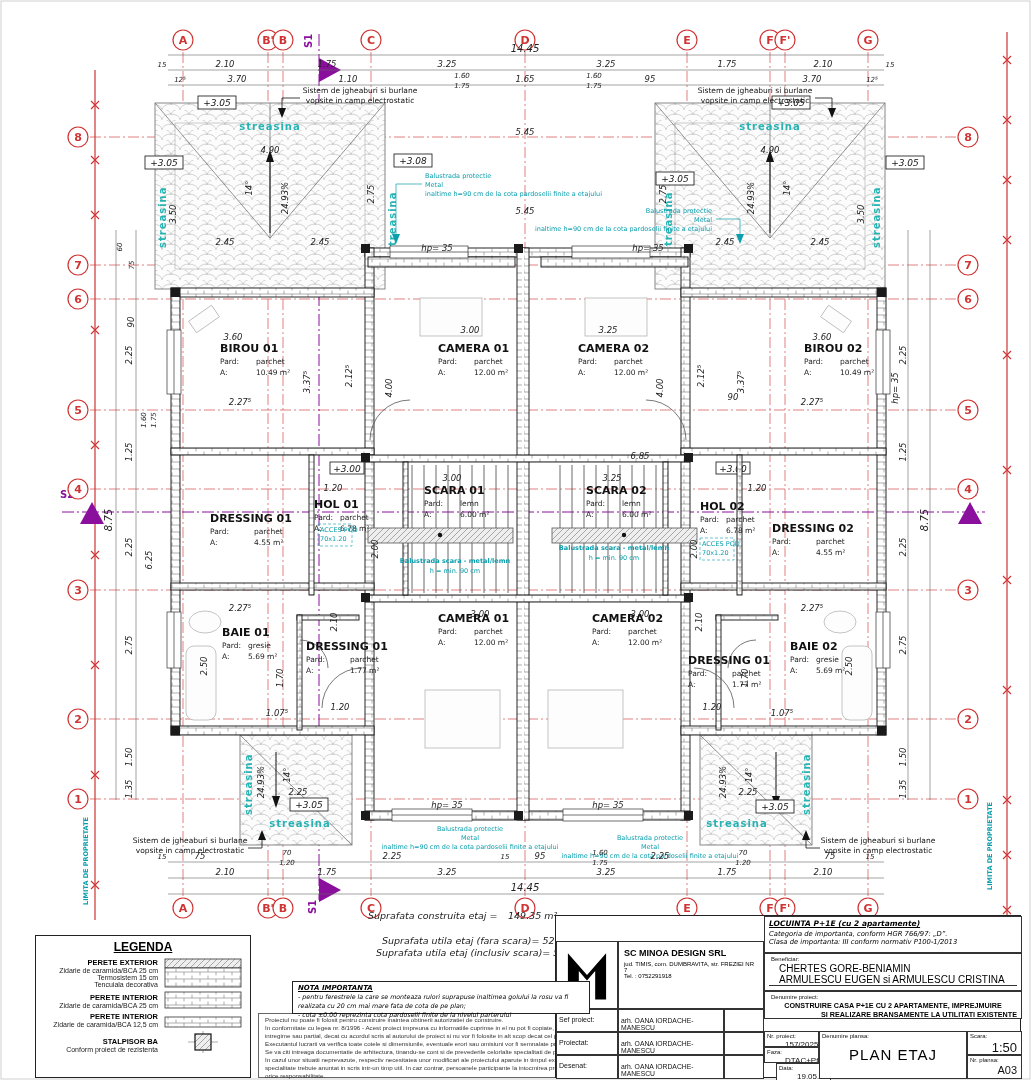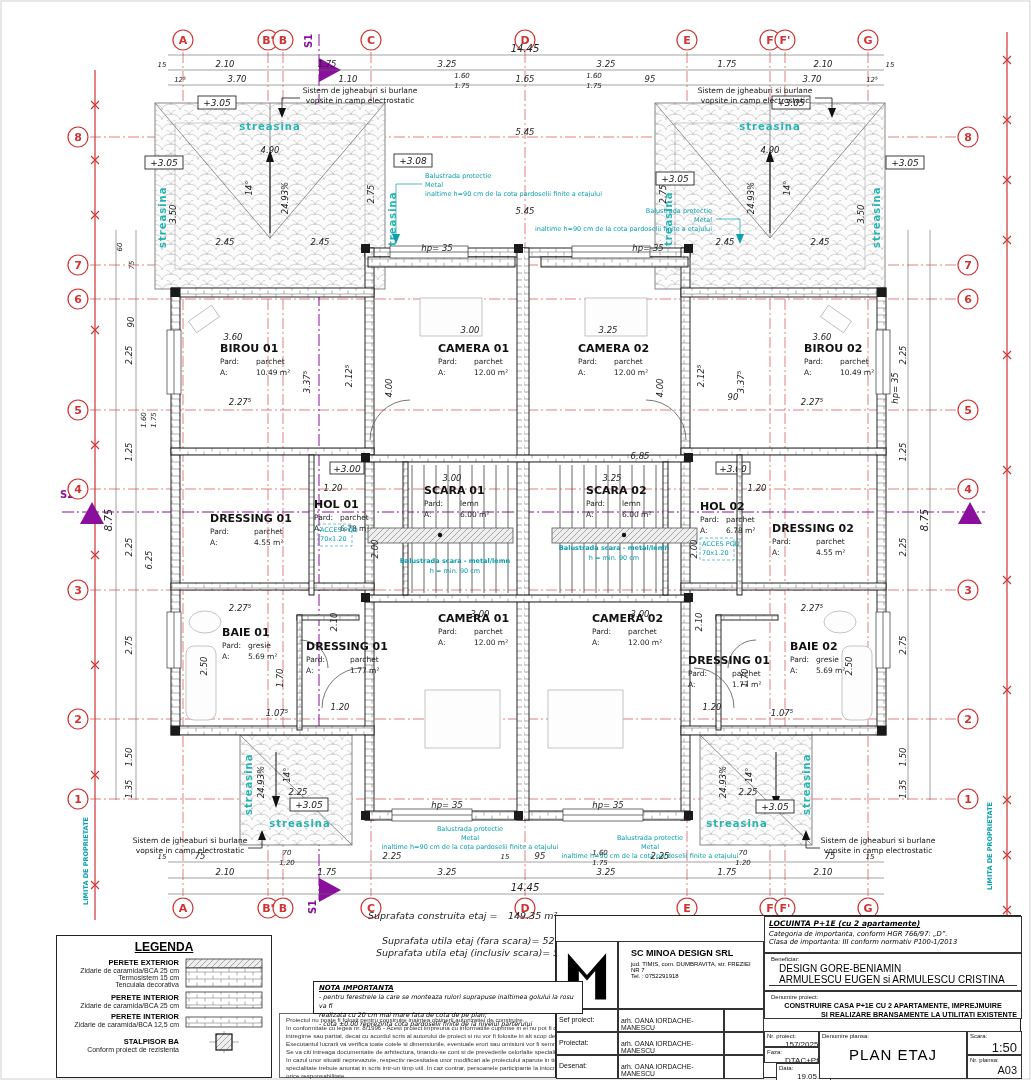--- a/index.html
+++ b/index.html
@@ -14,28 +14,28 @@
   .tealB{font:bold 10px "DejaVu Sans",sans-serif;fill:#27b3b3;letter-spacing:1px;}
   .tealS{font:bold 6.5px "DejaVu Sans",sans-serif;fill:#0b9fae;}
   .blk{font:7.5px "DejaVu Sans",sans-serif;fill:#111;}
   .roomT{font:bold 11px "DejaVu Sans",sans-serif;fill:#111;}
   .roomS{font:7.5px "DejaVu Sans",sans-serif;fill:#222;}
   .lev{font:italic 9px "DejaVu Sans",sans-serif;fill:#111;}
   .purp{font:bold 10px "DejaVu Sans",sans-serif;fill:#8a0f9c;}
   .area{font:italic 9.5px "DejaVu Sans",sans-serif;fill:#222;}
 
   
-  .box{position:absolute;background:#fff;border:1px solid #222;box-sizing:border-box;margin-left:21px;}
+  .box{position:absolute;background:#fff;border:1px solid #222;box-sizing:border-box;}
   #legend{left:35px;top:935px;width:216px;height:143px;padding:4px 8px;}
   #legend .lt{text-align:center;font:bold 12px "Liberation Sans",sans-serif;text-decoration:underline;margin-bottom:4px;}
   .lg-row{display:flex;align-items:flex-end;justify-content:flex-end;margin-bottom:3px;}
   .lg-txt{text-align:right;margin-right:6px;flex:1;}
   .lg-txt b{font:bold 7.5px "Liberation Sans",sans-serif;display:block;}
   .lg-txt span{font:7px "Liberation Sans",sans-serif;display:block;color:#222;}
-  #nota{left:292px;top:981px;width:270px;height:33px;padding:2px 5px;z-index:3;}
+  #nota{left:292px;top:981px;width:298px;height:33px;padding:2px 5px;z-index:3;}
   #nota .nt{font:italic bold 7px "DejaVu Sans",sans-serif;text-decoration:underline;}
   #nota div.nl{font:italic 6.3px "DejaVu Sans",sans-serif;line-height:1.45;}
   #fine{left:258px;top:1013px;width:650px;height:65px;border:1px solid #666;padding:2px 6px;z-index:1;}
   #fine div{font:6.2px "Liberation Sans",sans-serif;color:#333;line-height:1.3;white-space:nowrap;overflow:hidden;}
   #tb{left:555px;top:915px;width:466px;height:163px;border:1.5px solid #222;background:#fff;position:absolute;box-sizing:border-box;z-index:2;}
   .cell{position:absolute;border:1px solid #333;box-sizing:border-box;background:#fff;overflow:hidden;}
   .lbl{font:6px "Liberation Sans",sans-serif;color:#111;padding:1px 2px;}
   .val{font:8px "Liberation Sans",sans-serif;color:#111;padding-left:20px;}
 </style>
 </head>
@@ -886,21 +886,21 @@
 </div>
 
 
 <div id="tb">
 
   <div class="cell" style="left:0;top:25px;width:62px;height:68px;">
     <svg width="60" height="66" viewBox="0 0 44 48">
       <path d="M8,42 V8 L22,24 L36,8 V42 H28 V21 L22,28 L16,21 V42 Z" fill="#000"></path>
     </svg>
   </div>
-  <div class="cell" style="left:62px;top:25px;width:146px;height:68px;padding:6px 12px;">
+  <div class="cell" style="left:62px;top:25px;width:146px;height:68px;padding:6px 5px;">
     <div style="font:bold 9px 'Liberation Sans',sans-serif;">SC MINOA DESIGN SRL</div>
     <div style="font:6px 'Liberation Sans',sans-serif;margin-top:3px;">jud. TIMIS, com. DUMBRAVITA, str. FREZIEI NR 7</div>
     <div style="font:6px 'Liberation Sans',sans-serif;">Tel. : 0752291918</div>
   </div>
   <div class="cell" style="left:0;top:93px;width:62px;height:23px;">
         <div class="lbl" style="font-size:7px;padding-top:6px;">Sef proiect:</div>
       </div>
   <div class="cell" style="left:62px;top:93px;width:106px;height:23px;">
         <div class="val" style="font-size:6.8px;padding:7px 2px;">arh. OANA IORDACHE-MANESCU</div>
       </div>
@@ -920,21 +920,21 @@
       </div>
   <div class="cell" style="left:168px;top:139px;width:40px;height:24px;"></div>
 
   <div class="cell" style="left:208px;top:0;width:258px;height:37px;padding:2px 4px;">
     <div style="font:italic bold 7.5px 'DejaVu Sans',sans-serif;text-decoration:underline;">LOCUINTA P+1E (cu 2 apartamente)</div>
     <div style="font:italic 6.8px 'DejaVu Sans',sans-serif;margin-top:2px;">Categoria de importanta, conform HGR 766/97:  „D”.</div>
     <div style="font:italic 6.8px 'DejaVu Sans',sans-serif;">Clasa de importanta:  III conform normativ P100-1/2013</div>
   </div>
   <div class="cell" style="left:208px;top:37px;width:258px;height:38px;padding:1px 4px;">
     <div class="lbl">Beneficiar:</div>
-    <div style="font:10px 'Liberation Sans',sans-serif;padding-left:10px;">DESIGN GORE-BENIAMIN</div>
+    <div style="font:10px 'Liberation Sans',sans-serif;padding-left:10px;">CHERTES GORE-BENIAMIN</div>
     <div style="font:10px 'Liberation Sans',sans-serif;padding-left:10px;border-bottom:1px solid #333;">ARMULESCU EUGEN si ARMULESCU CRISTINA</div>
   </div>
   <div class="cell" style="left:208px;top:75px;width:258px;height:28px;padding:1px 4px;">
     <div class="lbl">Denumire proiect:</div>
     <div style="font:bold 7.2px 'Liberation Sans',sans-serif;text-align:center;">CONSTRUIRE CASA P+1E CU 2 APARTAMENTE, IMPREJMUIRE</div>
     <div style="font:bold 7.2px 'Liberation Sans',sans-serif;text-align:right;">SI REALIZARE BRANSAMENTE LA UTILITATI EXISTENTE</div>
     <div style="font:6.8px 'Liberation Sans',sans-serif;text-align:center;margin-top:2px;">jud. Timis, com. MOSNITA NOUA,  sat MOSNITA VECHE, CF NR 427934</div>
   </div>
   <div class="cell" style="left:208px;top:115px;width:55px;height:16px;">
         <div class="lbl">Nr. proiect:</div>

